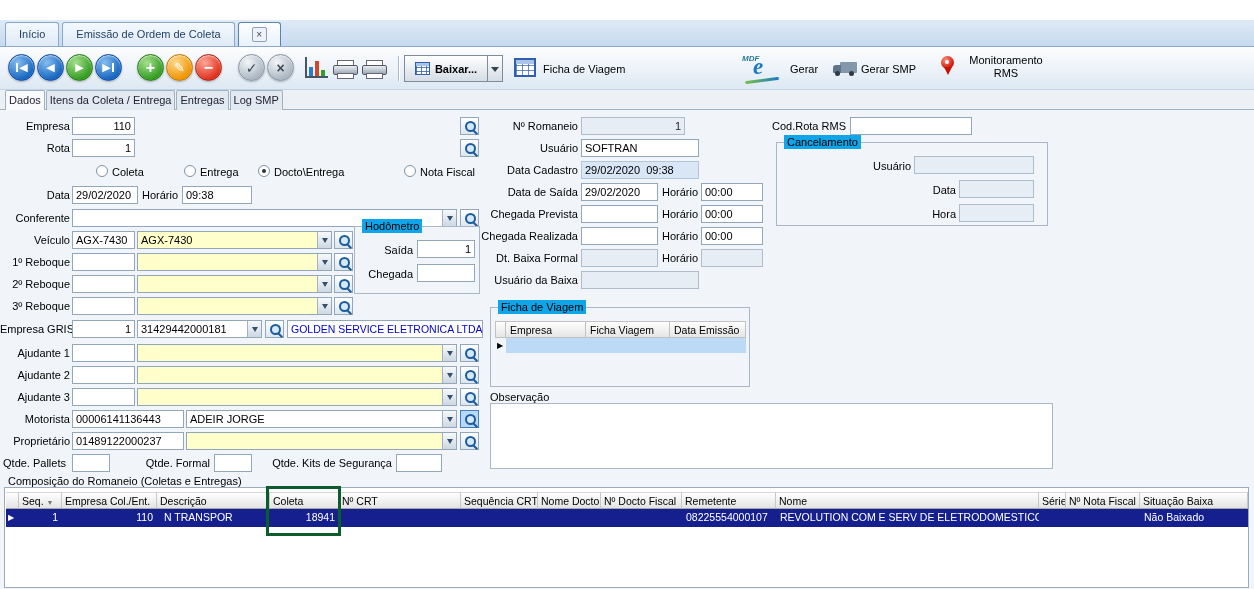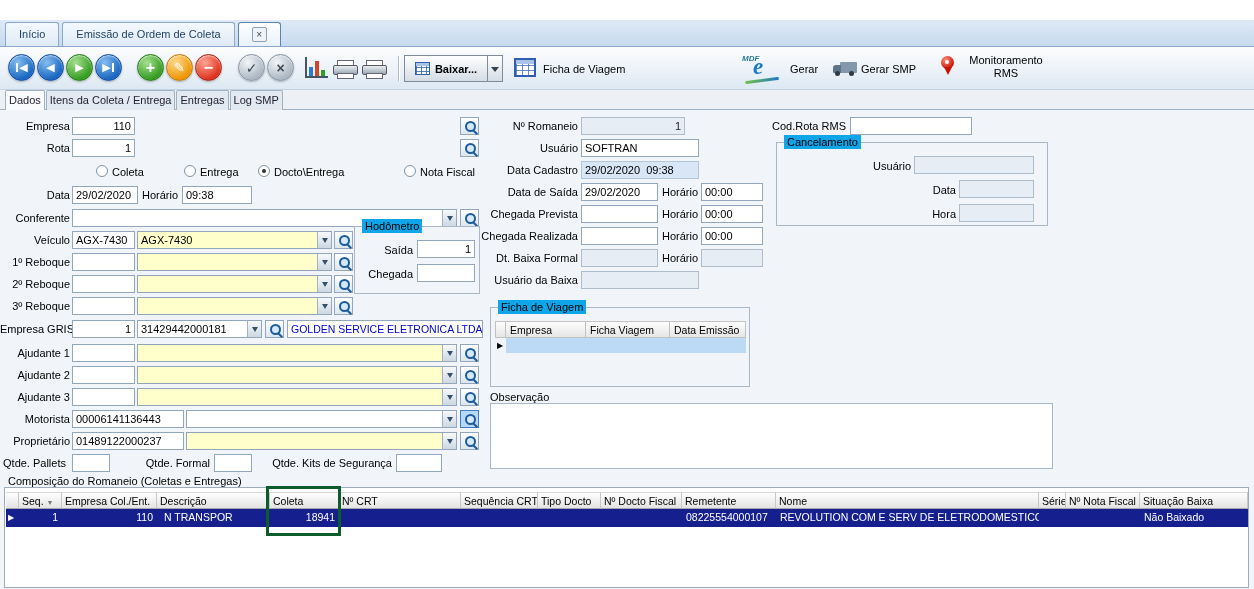--- a/index.html
+++ b/index.html
@@ -303,20 +303,21 @@
     <div class="inp" style="left:72px;top:278px;width:63px"></div>
     <div class="inp yel combo" style="left:137px;top:278px;width:320px">
         <span class="val"></span>
         <span class="dd"></span>
       </div>
     <span class="mag" style="left:460px;top:278px"></span>
 
     <span class="lbl r" style="left:0;top:302px;width:70px">Motorista</span>
     <div class="inp" style="left:72px;top:300px;width:112px">00006141136443</div>
     <div class="inp combo" style="left:186px;top:300px;width:271px">
+        <span class="val">ADEIR JORGE</span>
         <span class="dd"></span>
       </div>
     <span class="mag focus" style="left:460px;top:300px"></span>
 
     <span class="lbl r" style="left:0;top:324px;width:70px">Proprietário</span>
     <div class="inp" style="left:72px;top:322px;width:112px">01489122000237</div>
     <div class="inp yel combo" style="left:186px;top:322px;width:271px">
         <span class="val"></span>
         <span class="dd"></span>
       </div>
@@ -389,21 +390,21 @@
 
     <span class="lbl" style="left:8px;top:364px">Composição do Romaneio (Coletas e Entregas)</span>
     <div id="bgrid">
       <div class="gh" style="left:1px;width:13px;padding:0"></div>
       <div class="gh" style="left:14px;width:43px"><span>Seq.</span><span class="funnel">▼</span></div>
       <div class="gh" style="left:57px;width:95px">Empresa Col./Ent.</div>
       <div class="gh" style="left:152px;width:113px">Descrição</div>
       <div class="gh" style="left:265px;width:69px">Coleta</div>
       <div class="gh" style="left:334px;width:122px">Nº CRT</div>
       <div class="gh" style="left:456px;width:77px">Sequência CRT</div>
-      <div class="gh" style="left:533px;width:63px">Tipo Docto</div>
+      <div class="gh" style="left:533px;width:63px">Nome Docto</div>
       <div class="gh" style="left:596px;width:81px">Nº Docto Fiscal</div>
       <div class="gh" style="left:677px;width:94px">Remetente</div>
       <div class="gh" style="left:771px;width:263px">Nome</div>
       <div class="gh" style="left:1034px;width:27px">Série</div>
       <div class="gh" style="left:1061px;width:74px">Nº Nota Fiscal</div>
       <div class="gh" style="left:1135px;width:108px">Situação Baixa</div>
 
       <div id="grow">
         <span class="gc" style="left:0;width:13px;padding:0 2px;font-size:8px">▶</span>
         <span class="gc r" style="left:13px;width:43px">1</span>

